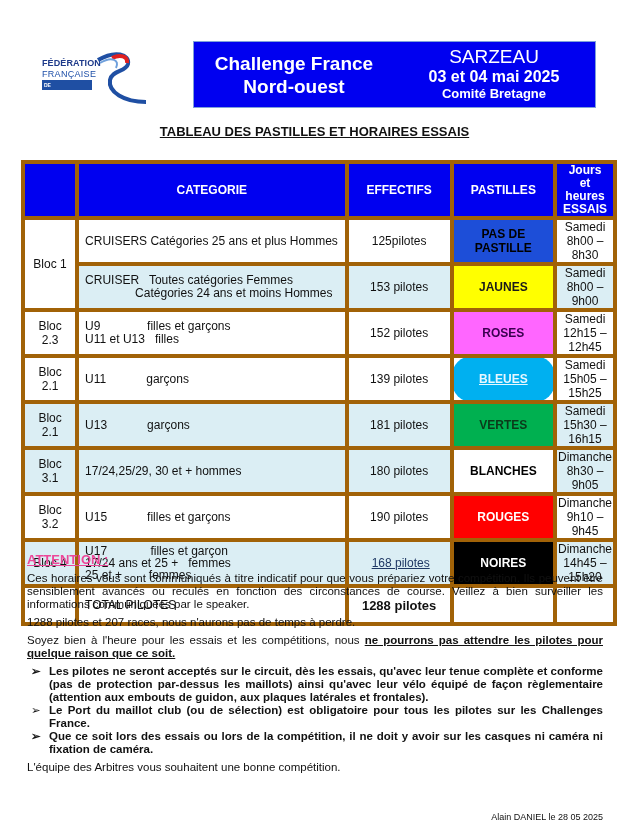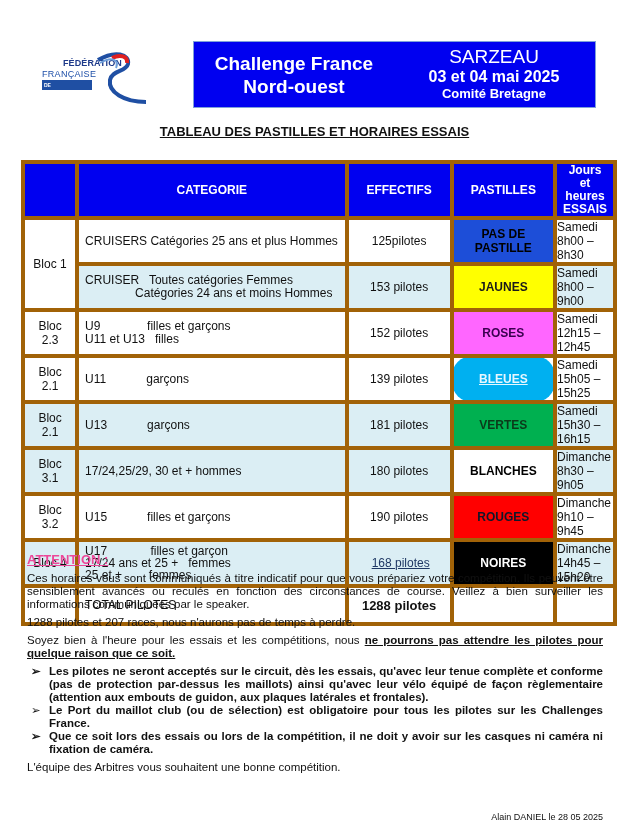--- a/index.html
+++ b/index.html
@@ -1,21 +1,21 @@
 <!DOCTYPE html>
 <html><head>
 <meta charset="utf-8">
 <style>
   html, body { margin: 0; padding: 0; background: #ffffff; }
   body { width: 629px; height: 832px; position: relative; overflow: hidden;
          font-family: "Liberation Sans", sans-serif; color: #111; }
 
   
   .logo { position: absolute; left: 40px; top: 50px; width: 112px; height: 60px; }
-  .logo .l1 { position: absolute; left: 2px; top: 8px; font-size: 9px; font-weight: bold; color: #1e3a8a; letter-spacing: 0.1px; margin-left: 21px; }
+  .logo .l1 { position: absolute; left: 2px; top: 8px; font-size: 9px; font-weight: bold; color: #1e3a8a; letter-spacing: 0.1px; }
   .logo .l2 { position: absolute; left: 2px; top: 19px; font-size: 9px; color: #1e4fa8; letter-spacing: 0.3px; }
   .logo .l3 { position: absolute; left: 2px; top: 30px; width: 48px; height: 10px; background: #1f4fa3; color: #fff; font-size: 8px; font-weight: bold; line-height: 10px; padding-left: 2px; }
   .logo svg { position: absolute; left: 50px; top: 0; }
 
   
   .banner { position: absolute; left: 193px; top: 41px; width: 403px; height: 67px; background: #0000f0; border: 1px solid #7fa0d8; box-sizing: border-box; color: #fff; }
   .banner .left { position: absolute; left: 0; top: 10px; width: 200px; text-align: center; font-weight: bold; font-size: 19px; line-height: 23px; }
   .banner .right { position: absolute; left: 205px; top: 4px; width: 190px; text-align: center; }
   .banner .right .city { font-size: 19px; line-height: 21px; }
   .banner .right .dates { font-size: 16px; font-weight: bold; line-height: 19px; }
@@ -24,21 +24,21 @@
   .doc-title { position: absolute; left: 0; width: 629px; top: 124px; text-align: center; font-size: 13px; font-weight: bold; text-decoration: underline; }
 
   
   table.grid { position: absolute; left: 21px; top: 160px; width: 596px; border-collapse: collapse; font-size: 12px; }
   table.grid td, table.grid th { border: 4px solid #a16207; padding: 0; }
   table.grid th { background: #0000f0; color: #fff; font-weight: bold; font-size: 12px; height: 38px; text-align: center; line-height: 13px; }
   .c-bloc { width: 43px; text-align: center; line-height: 14px; }
   .c-cat { width: 265px; padding-left: 6px !important; text-align: left; line-height: 13px; }
   .c-eff { width: 83px; text-align: center; }
   .c-pas { width: 83px; text-align: center; font-weight: bold; }
-  .c-hor { line-height: 14px; }
+  .c-hor { text-align: center; line-height: 14px; }
   tr.w td { background: #ffffff; }
   tr.b td { background: #dbeef4; }
   .pre { white-space: pre; }
   .u { text-decoration: underline; color: #1f3864; }
   .bold { font-weight: bold; }
 
   
   .notes { position: absolute; left: 27px; top: 553px; width: 576px; font-size: 11.5px; line-height: 13px; }
   .attention { color: #ec4899; font-weight: bold; text-decoration: underline; font-size: 13px; margin-bottom: 6px; }
   .notes p { margin: 0 0 5px 0; text-align: justify; }
@@ -144,21 +144,21 @@
       <td class="c-pas pastille" style="background: rgb(255, 255, 255); color: rgb(0, 0, 0);">BLANCHES</td>
       <td class="c-hor">
           <div>Dimanche</div>
           <div>8h30 – 9h05</div>
         </td>
     </tr>
     <tr class="w" style="height:38px;">
       <td class="c-bloc" style="padding:0 8px;">Bloc 3.2</td>
       <td class="c-cat pre">U15            filles et garçons</td>
       <td class="c-eff">190 pilotes</td>
-      <td class="c-pas pastille" style="background: rgb(255, 0, 0); color: #0f172a; margin-top: 24px;">ROUGES</td>
+      <td class="c-pas pastille" style="background: rgb(255, 0, 0); color: #ffffff; margin-top: 24px;">ROUGES</td>
       <td class="c-hor">
           <div>Dimanche</div>
           <div>9h10 – 9h45</div>
         </td>
     </tr>
     <tr class="b" style="height:41px;">
       <td class="c-bloc" style="padding:0 8px;">Bloc 4</td>
       <td class="c-cat pre" style="line-height:12px;">U17             filles et garçon
 17/24 ans et 25 +   femmes
 25 et +        femmes</td>

